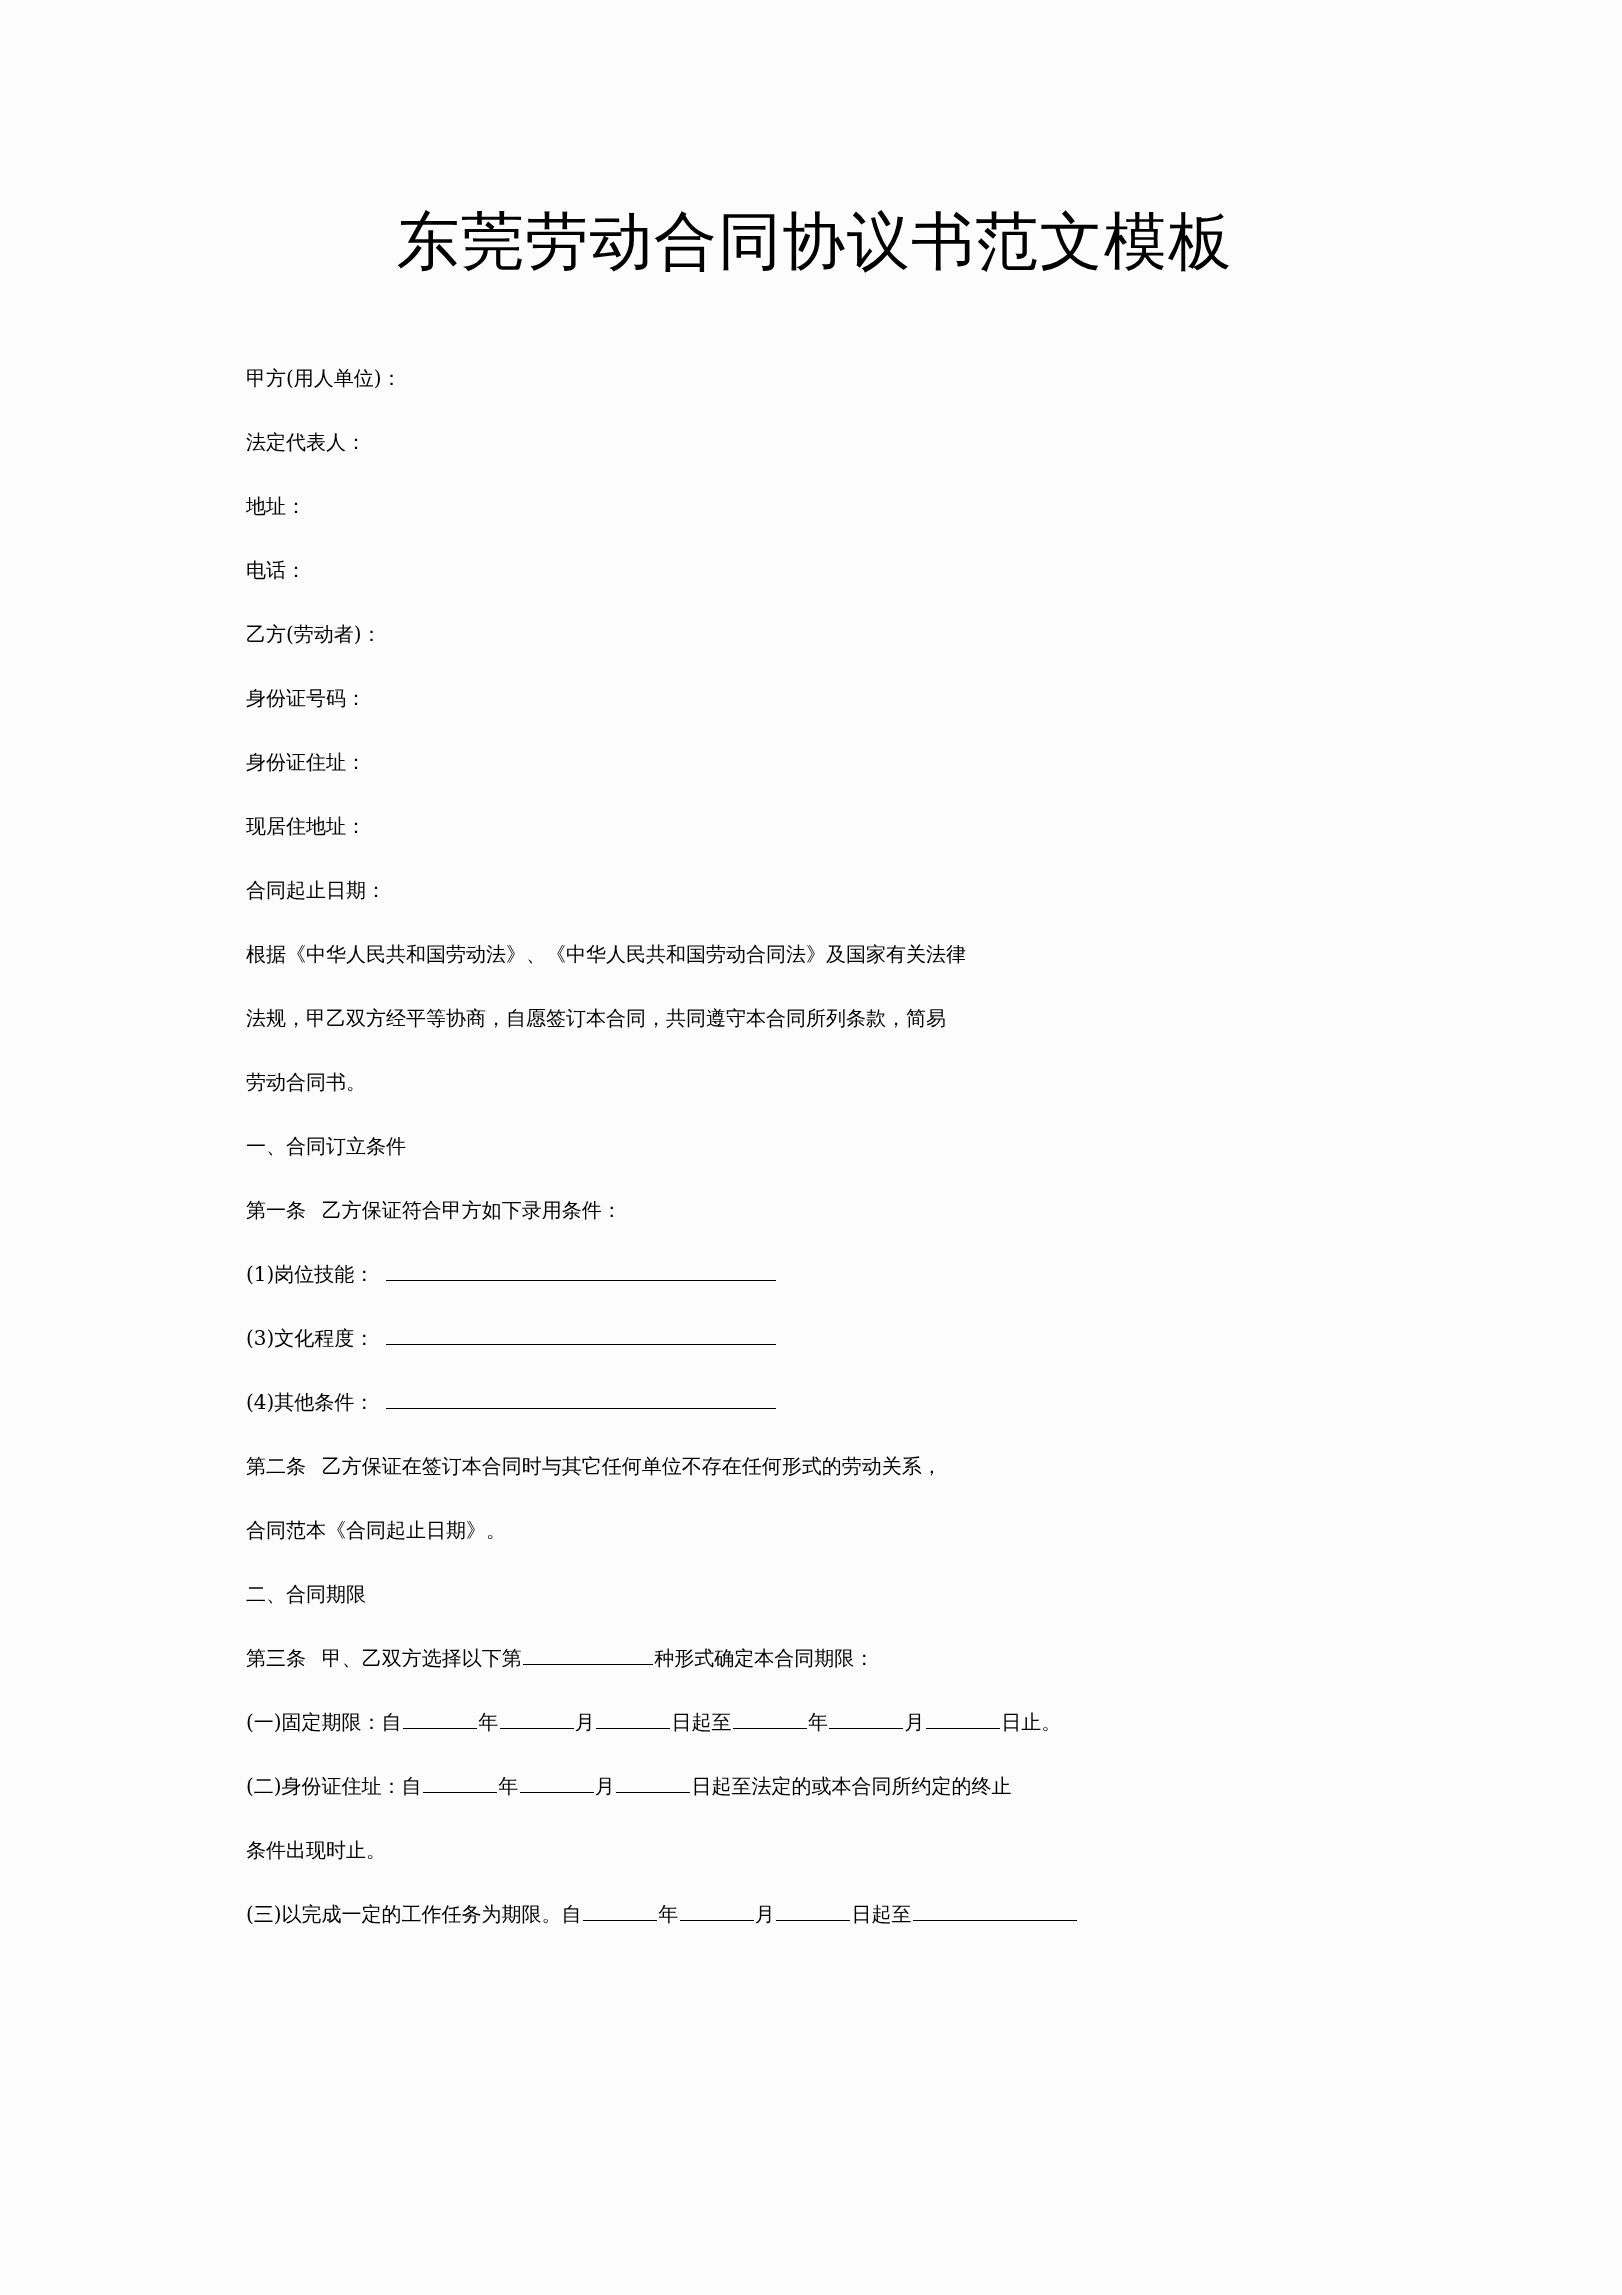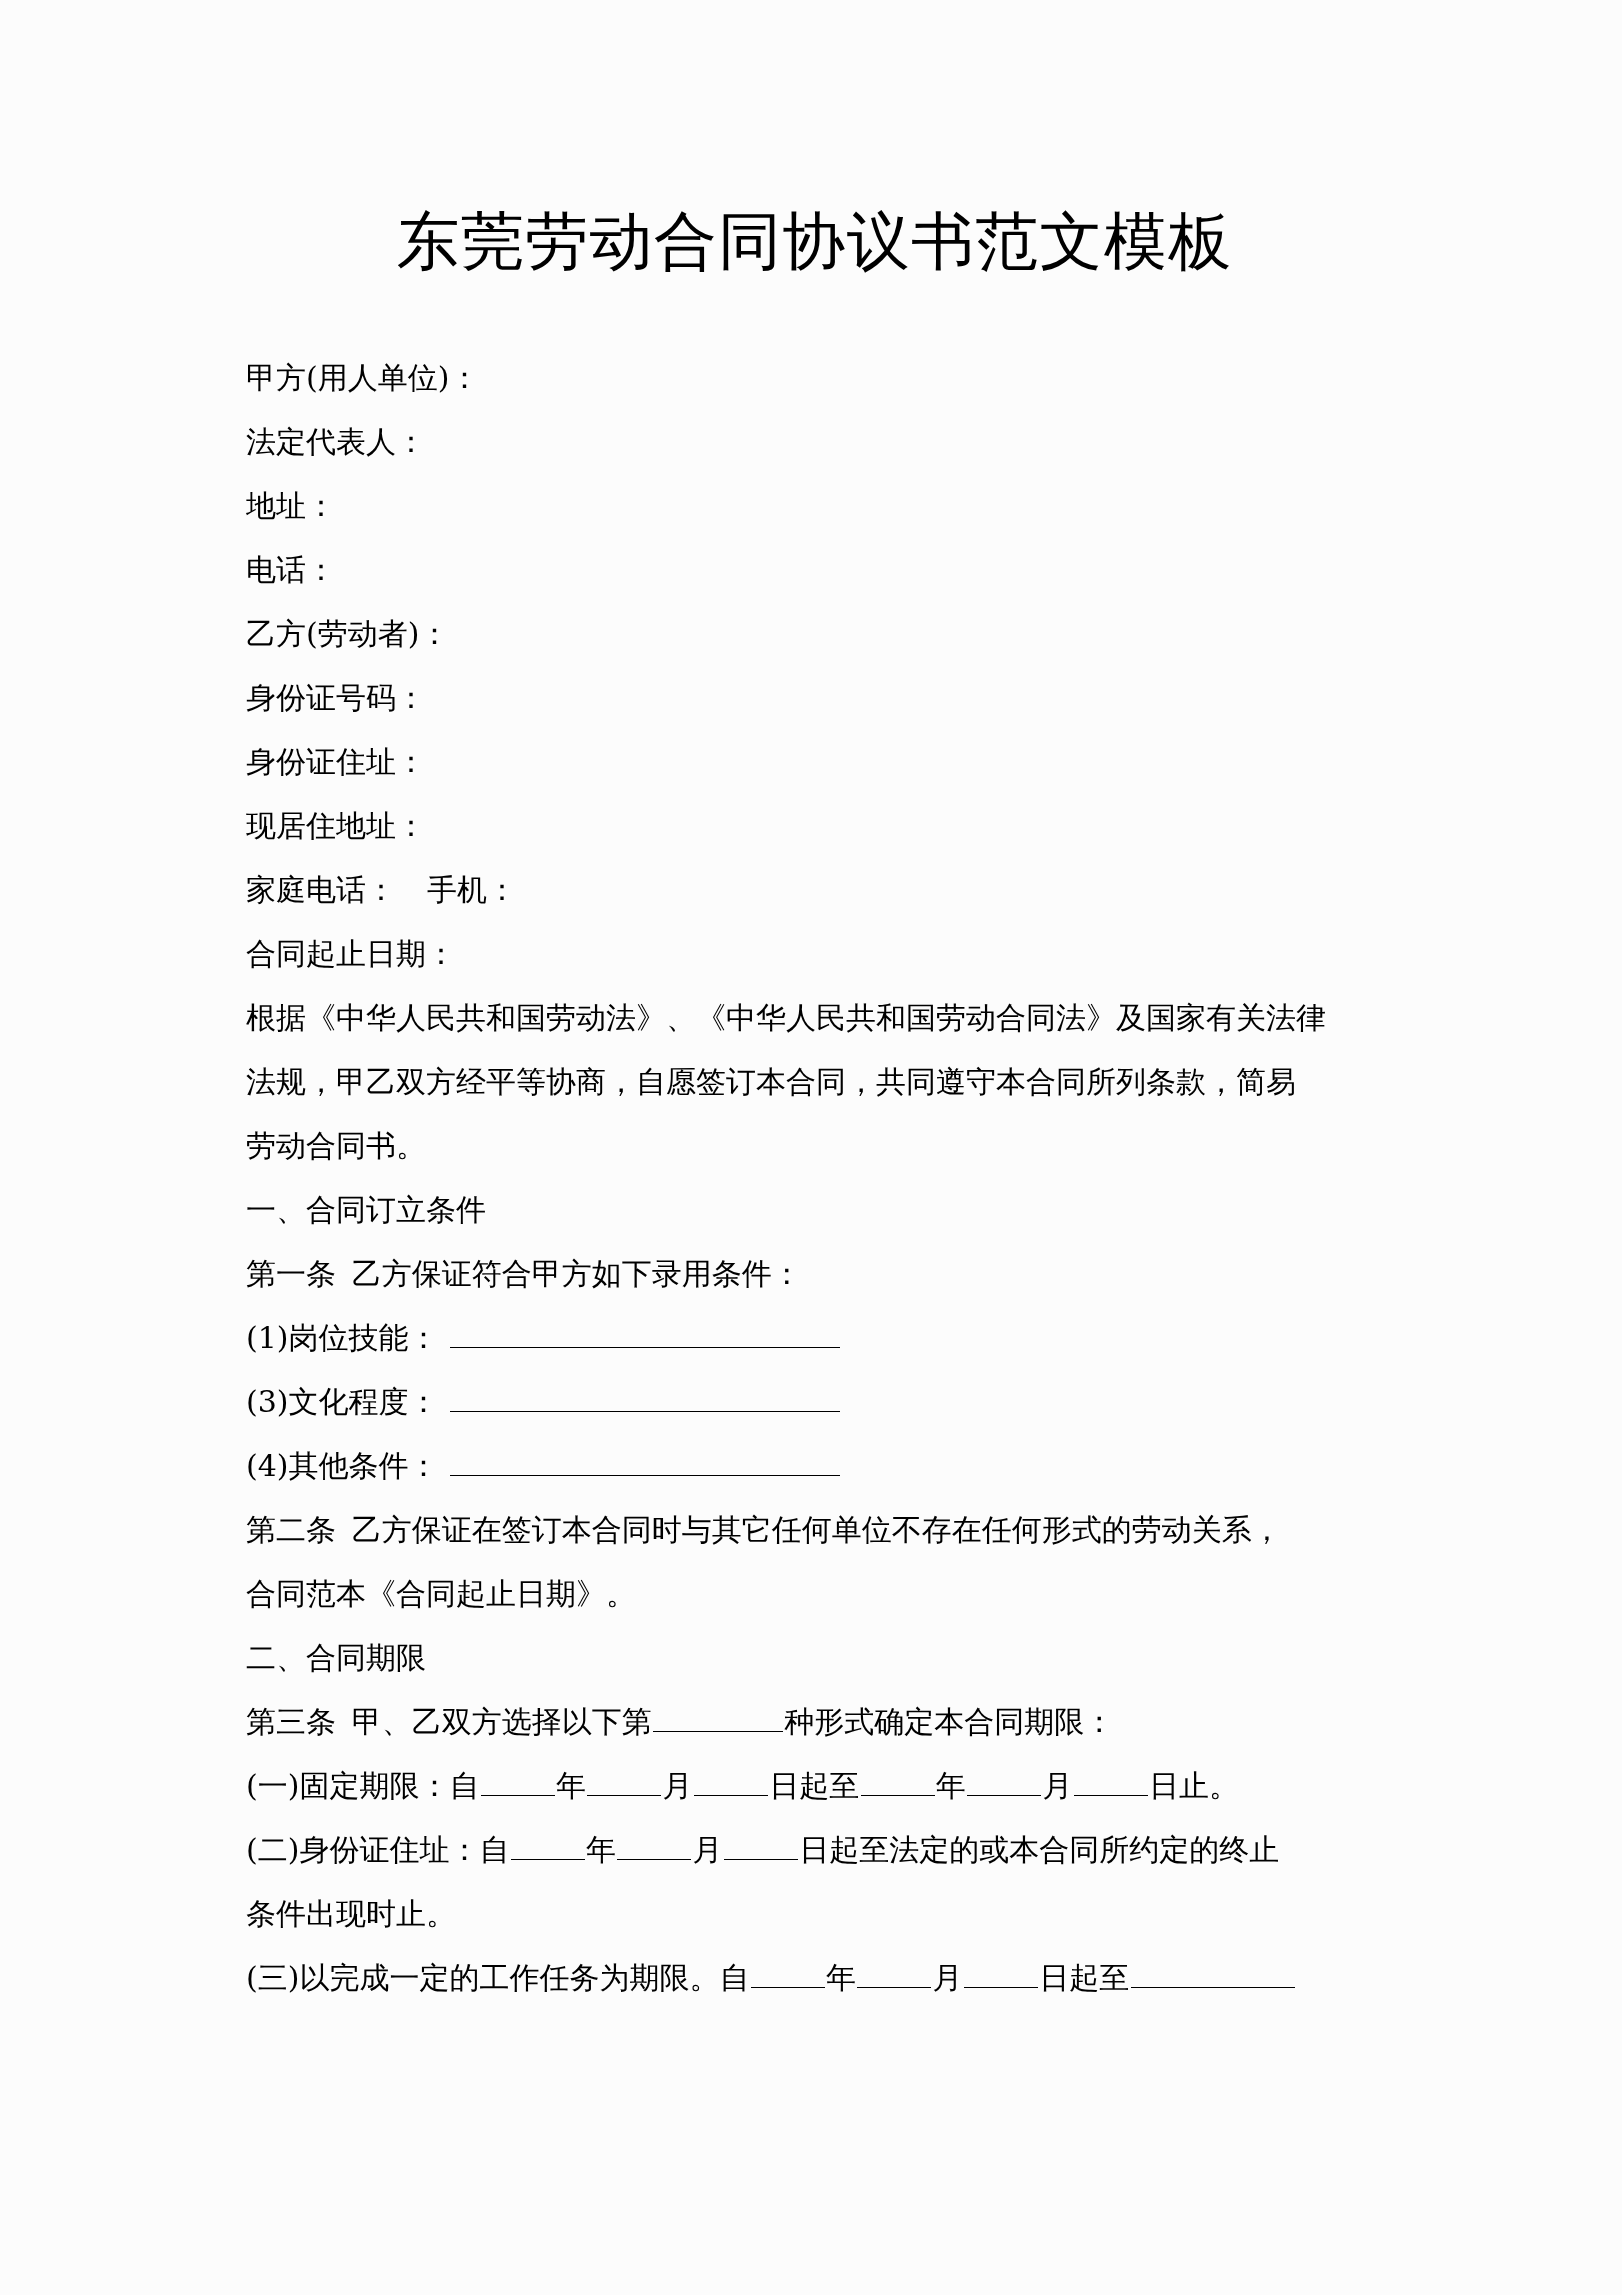--- a/index.html
+++ b/index.html
@@ -18,21 +18,21 @@
     font-size: 63px; line-height: 85px;
     letter-spacing: 1.3px;
     font-weight: normal;
     margin: 3px;
   }
   .body {
     position: absolute; left: 246px; top: 346px; width: 1132px;
   }
   .line {
     height: 64px; line-height: 64px;
-    font-size: 30px;
+    font-size: 20px;
     white-space: nowrap;
   }
   .blank {
     display: inline-block;
     border-bottom: 1.3px solid #000;
     height: 35px;
     vertical-align: baseline;
     margin: 0 1.3px;
   }
   .blank.long { width: 390px; margin-left: 11.8px; }
@@ -50,23 +50,20 @@
 
   <div class="body">
     <div class="line">甲方(用人单位)：</div>
     <div class="line">法定代表人：</div>
     <div class="line">地址：</div>
     <div class="line">电话：</div>
     <div class="line">乙方(劳动者)：</div>
     <div class="line">身份证号码：</div>
     <div class="line">身份证住址：</div>
     <div class="line">现居住地址：</div>
-    <div class="line">
-      <span>家庭电话：</span><span class="gap"></span><span>手机：</span>
-    </div>
     <div class="line">合同起止日期：</div>
 
     <div class="line">根据《中华人民共和国劳动法》、《中华人民共和国劳动合同法》及国家有关法律</div>
     <div class="line">法规，甲乙双方经平等协商，自愿签订本合同，共同遵守本合同所列条款，简易</div>
     <div class="line">劳动合同书。</div>
 
     <div class="line">一、合同订立条件</div>
     <div class="line">
       <span>第一条</span><span class="sgap"></span><span>乙方保证符合甲方如下录用条件：</span>
     </div>

